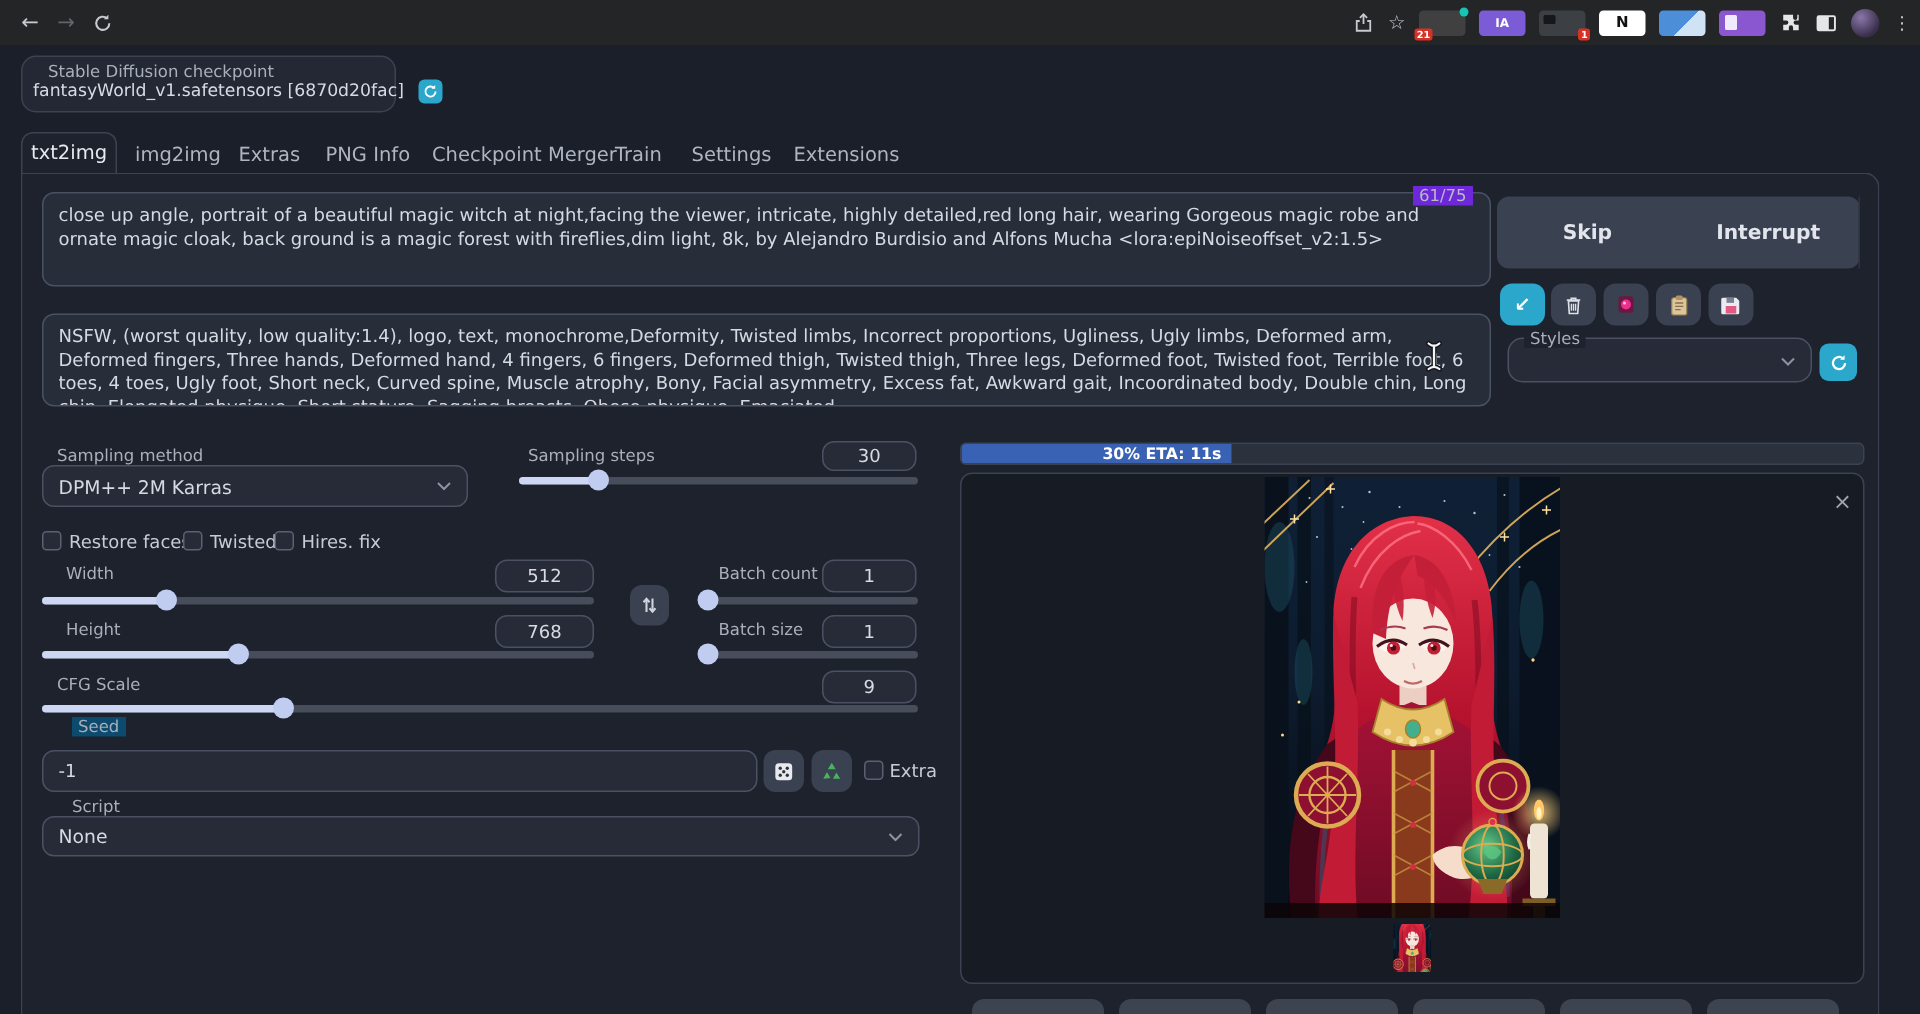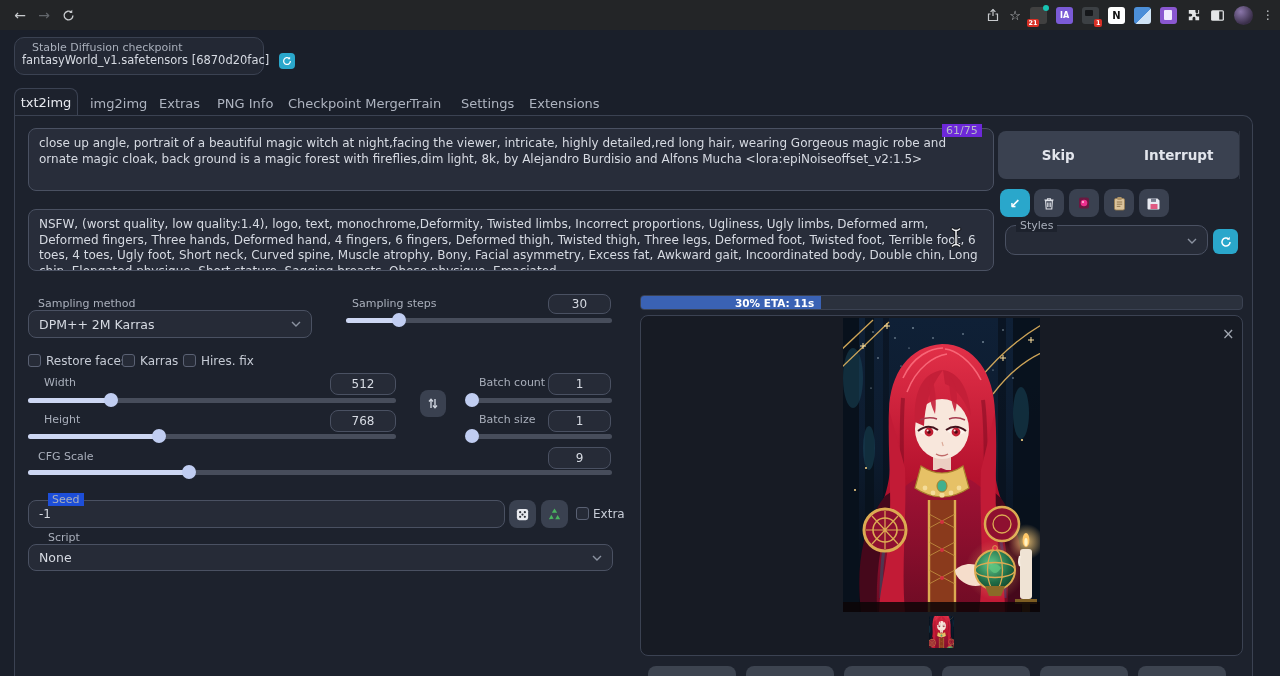--- a/index.html
+++ b/index.html
@@ -11,21 +11,21 @@
     color:#d6dae2;
   }
   
   .browser { position:absolute; left:0; top:0; width:1280px; height:30px; background:#232527; display:flex; align-items:center; }
   .nav-ic { width:24px; text-align:center; font-size:14px; color:#c7cacd; flex:0 0 auto; }
   .nav-ic.dim { color:#62666b; }
   .addr { position:absolute; left:84px; top:5px; width:540px; height:20px; background:#3a3d42; border-radius:11px; display:flex; align-items:center; padding:0 10px; gap:7px; }
   .addr .host { font-size:11.5px; color:#e8eaed; }
   .addr .port { font-size:11.5px; color:#9aa0a6; }
   .b-icons { position:absolute; right:6px; top:0; height:30px; display:flex; align-items:center; gap:9px; }
-  .ext { position:relative; width:17px; height:17px; border-radius:3px; flex:0 0 auto; }
+  .ext { position:relative; width:31px; height:17px; border-radius:3px; flex:0 0 auto; }
   .badge { position:absolute; font-size:6.5px; font-weight:bold; color:#fff; background:#d93025; border-radius:2px; padding:0 1.5px; line-height:8px; }
   .tealdot { position:absolute; right:-2px; top:-2px; width:6px; height:6px; border-radius:50%; background:#17c3b2; }
   
   .lbl { position:absolute; font-size:11px; color:#a9afbb; white-space:nowrap; }
   .block-border { position:absolute; border:1px solid #3b4252; border-radius:10px; }
   .dd { position:absolute; background:#262b37; border:1px solid #4a5162; border-radius:8px; display:flex; align-items:center; padding:0 10px; font-size:12.5px; color:#d6dae2; }
   .dd .chev { margin-left:auto; }
   .numbox { position:absolute; background:#262b37; border:1px solid #4a5162; border-radius:8px; font-size:12px; color:#d6dae2; display:flex; align-items:center; justify-content:center; }
   .slider { position:absolute; height:5px; background:#474d5b; border-radius:3px; }
   .slider .fill { position:absolute; left:0; top:0; bottom:0; background:#cdd7f3; border-radius:3px; }
@@ -204,21 +204,21 @@
 <span class="lbl" style="left:352px;top:297px">Sampling steps</span>
 <div class="numbox" style="left:548px;top:294px;width:63px;height:20px">30</div>
 <div class="slider" style="left:346px;top:318px;width:266px">
     <div class="fill" style="width:20%"></div>
     <div class="handle" style="left:20%"></div>
   </div>
 
 <div class="cb" style="left:28px;top:354px"></div>
 <span class="cblbl" style="left:46px;top:354px">Restore faces</span>
 <div class="cb" style="left:122px;top:354px"></div>
-<span class="cblbl" style="left:140px;top:354px">Karras</span>
+<span class="cblbl" style="left:140px;top:354px">Twisted</span>
 <div class="cb" style="left:183px;top:354px"></div>
 <span class="cblbl" style="left:201px;top:354px">Hires. fix</span>
 
 <span class="lbl" style="left:44px;top:376px">Width</span>
 <div class="numbox" style="left:330px;top:373px;width:66px;height:22px">512</div>
 <div class="slider" style="left:28px;top:398px;width:368px">
     <div class="fill" style="width:22.6%"></div>
     <div class="handle" style="left:22.6%"></div>
   </div>
 
@@ -254,21 +254,21 @@
     <div class="handle" style="left:4%"></div>
   </div>
 
 <span class="lbl" style="left:38px;top:450px">CFG Scale</span>
 <div class="numbox" style="left:548px;top:447px;width:63px;height:22px">9</div>
 <div class="slider" style="left:28px;top:470px;width:584px">
     <div class="fill" style="width:27.6%"></div>
     <div class="handle" style="left:27.6%"></div>
   </div>
 
-<span class="lbl" style="left:48px;top:493px;background:#1d4ed8;padding:0 4px;z-index:2">Seed</span>
+<span class="lbl" style="left:48px;top:478px;background:#0c4a6e;padding:0 4px;z-index:2">Seed</span>
 <div class="numbox" style="left:28px;top:500px;width:477px;height:28px;justify-content:flex-start;padding-left:10px">-1</div>
 <div class="ibtn" style="left:509px;top:500px;width:27px;height:28px">
   <svg width="15" height="15" viewBox="0 0 16 16">
       <rect x="2" y="2" width="12" height="12" rx="2.5" fill="#e8eaef"></rect>
       <g fill="#30343c">
         <circle cx="5.5" cy="5.5" r="1.2"></circle>
         <circle cx="10.5" cy="5.5" r="1.2"></circle>
         <circle cx="8" cy="8" r="1.2"></circle>
         <circle cx="5.5" cy="10.5" r="1.2"></circle>
         <circle cx="10.5" cy="10.5" r="1.2"></circle>

